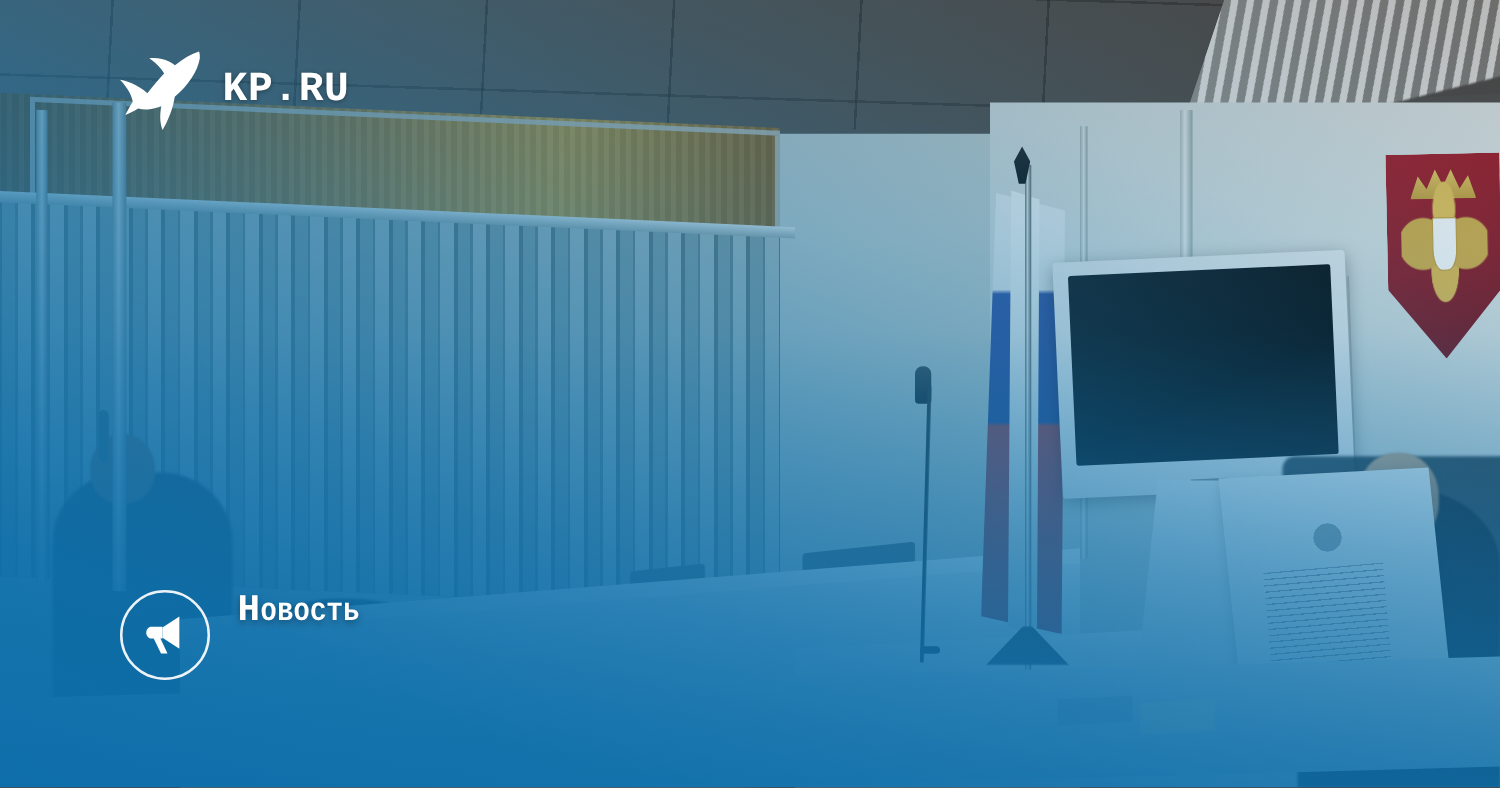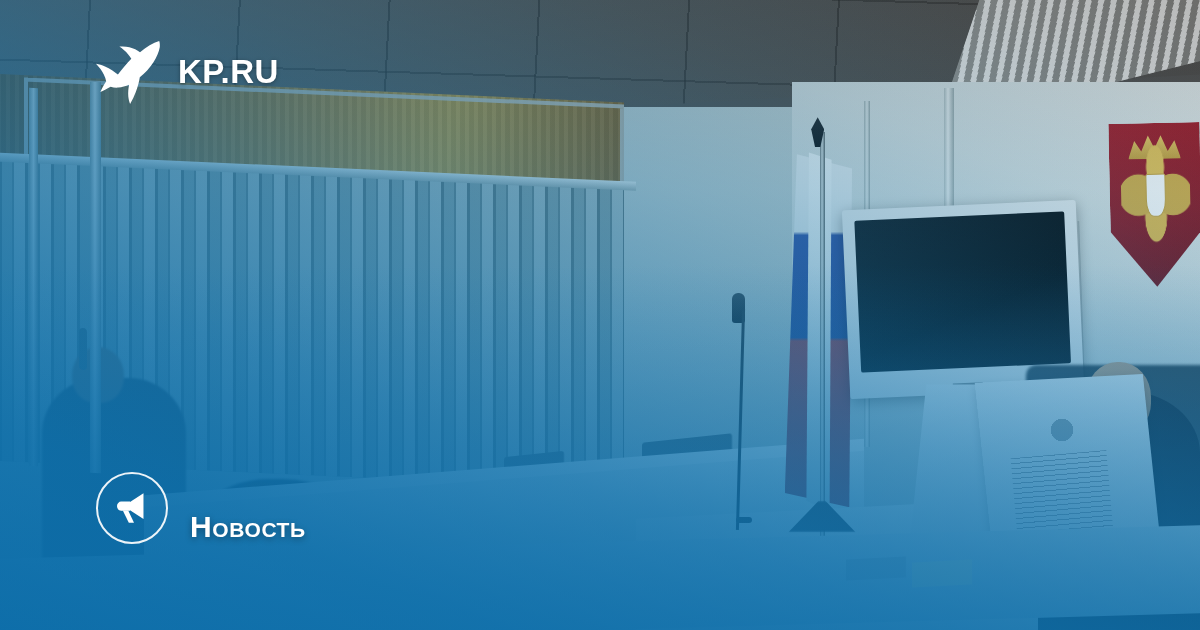--- a/index.html
+++ b/index.html
@@ -488,20 +488,21 @@
     pointer-events: none;
   }
 
   
   .content {
     position: absolute;
     inset: 0;
     padding: 34px 56px 44px 96px;
     display: flex;
     flex-direction: column;
+    font-family: Liberation Mono, monospace;
   }
 
   .brand {
     display: flex;
     align-items: center;
     gap: 18px;
     height: 74px;
   }
   .brand-logo {
     width: 64px; height: 66px;
@@ -525,21 +526,21 @@
     line-height: 1.28;
     letter-spacing: -.2px;
     max-width: 1010px;
     text-shadow: 0 2px 7px rgba(0,0,0,.38);
   }
 
   .spacer { flex: 1 1 auto; }
 
   .badge {
     display: flex;
-    align-items: flex-end;
+    align-items: flex-start;
     gap: 22px;
     margin-bottom: 42px;
   }
   .badge-circle {
     width: 72px; height: 72px;
     border-radius: 50%;
     border: 2.5px solid rgba(255,255,255,.92);
     display: flex;
     align-items: center;
     justify-content: center;

